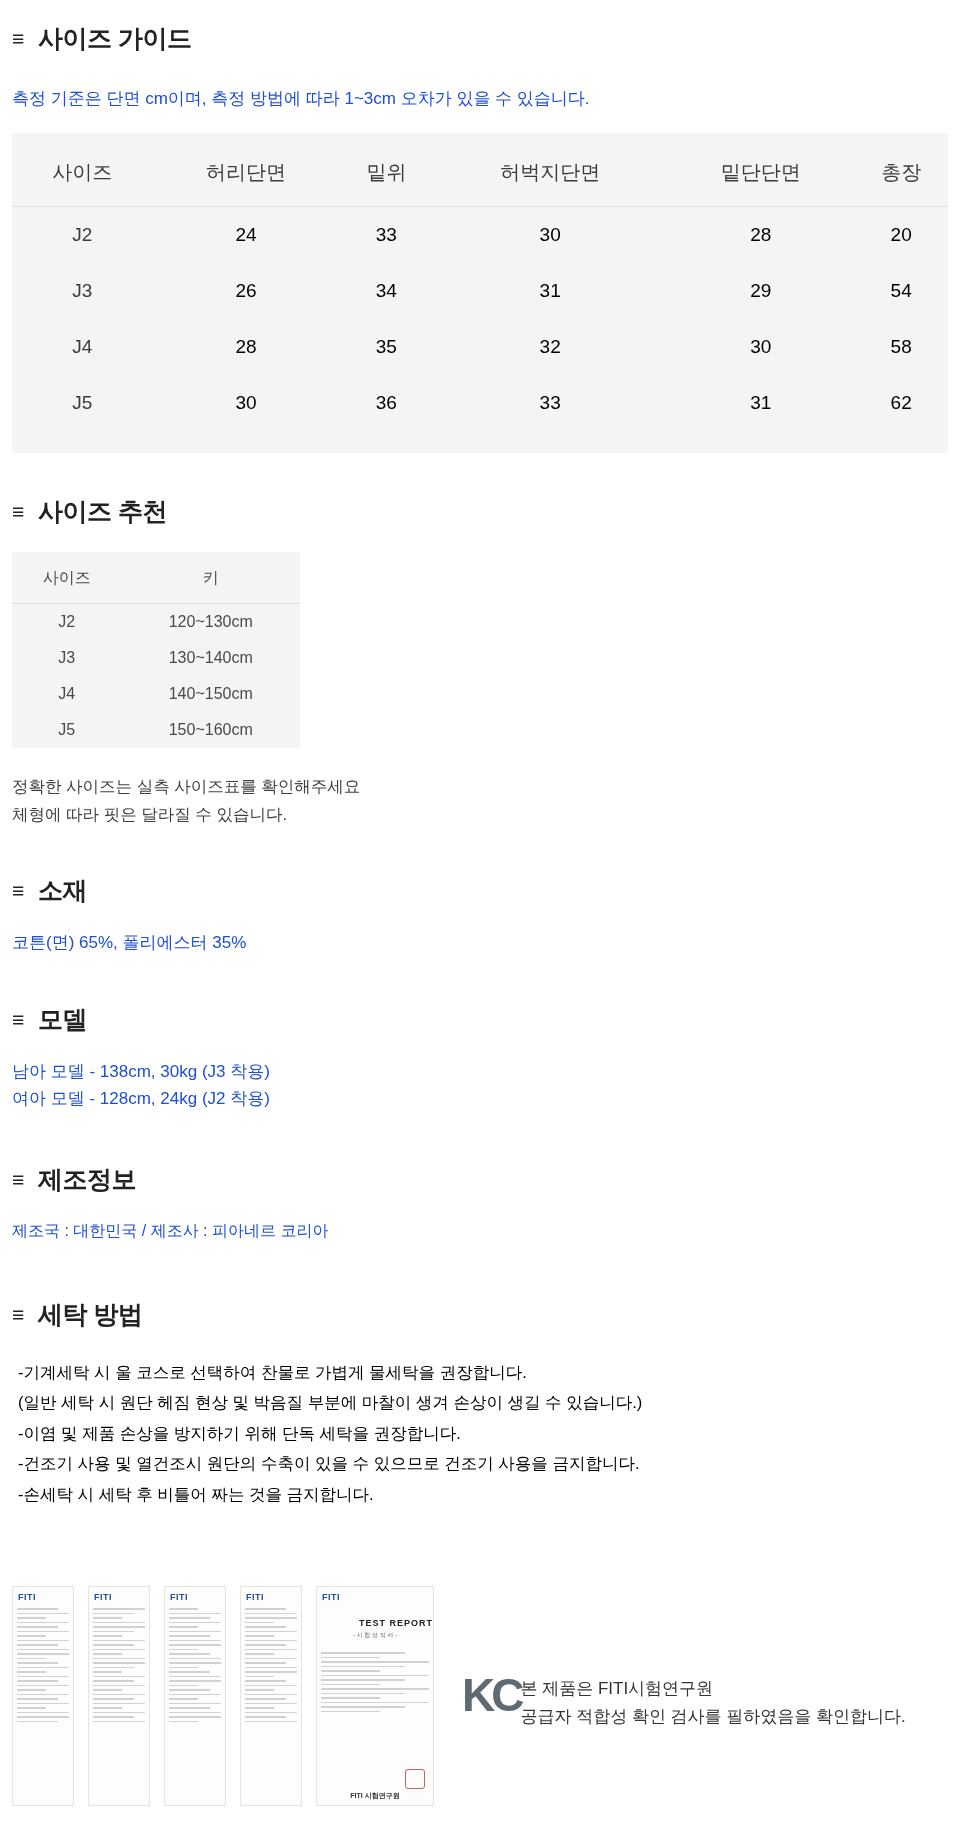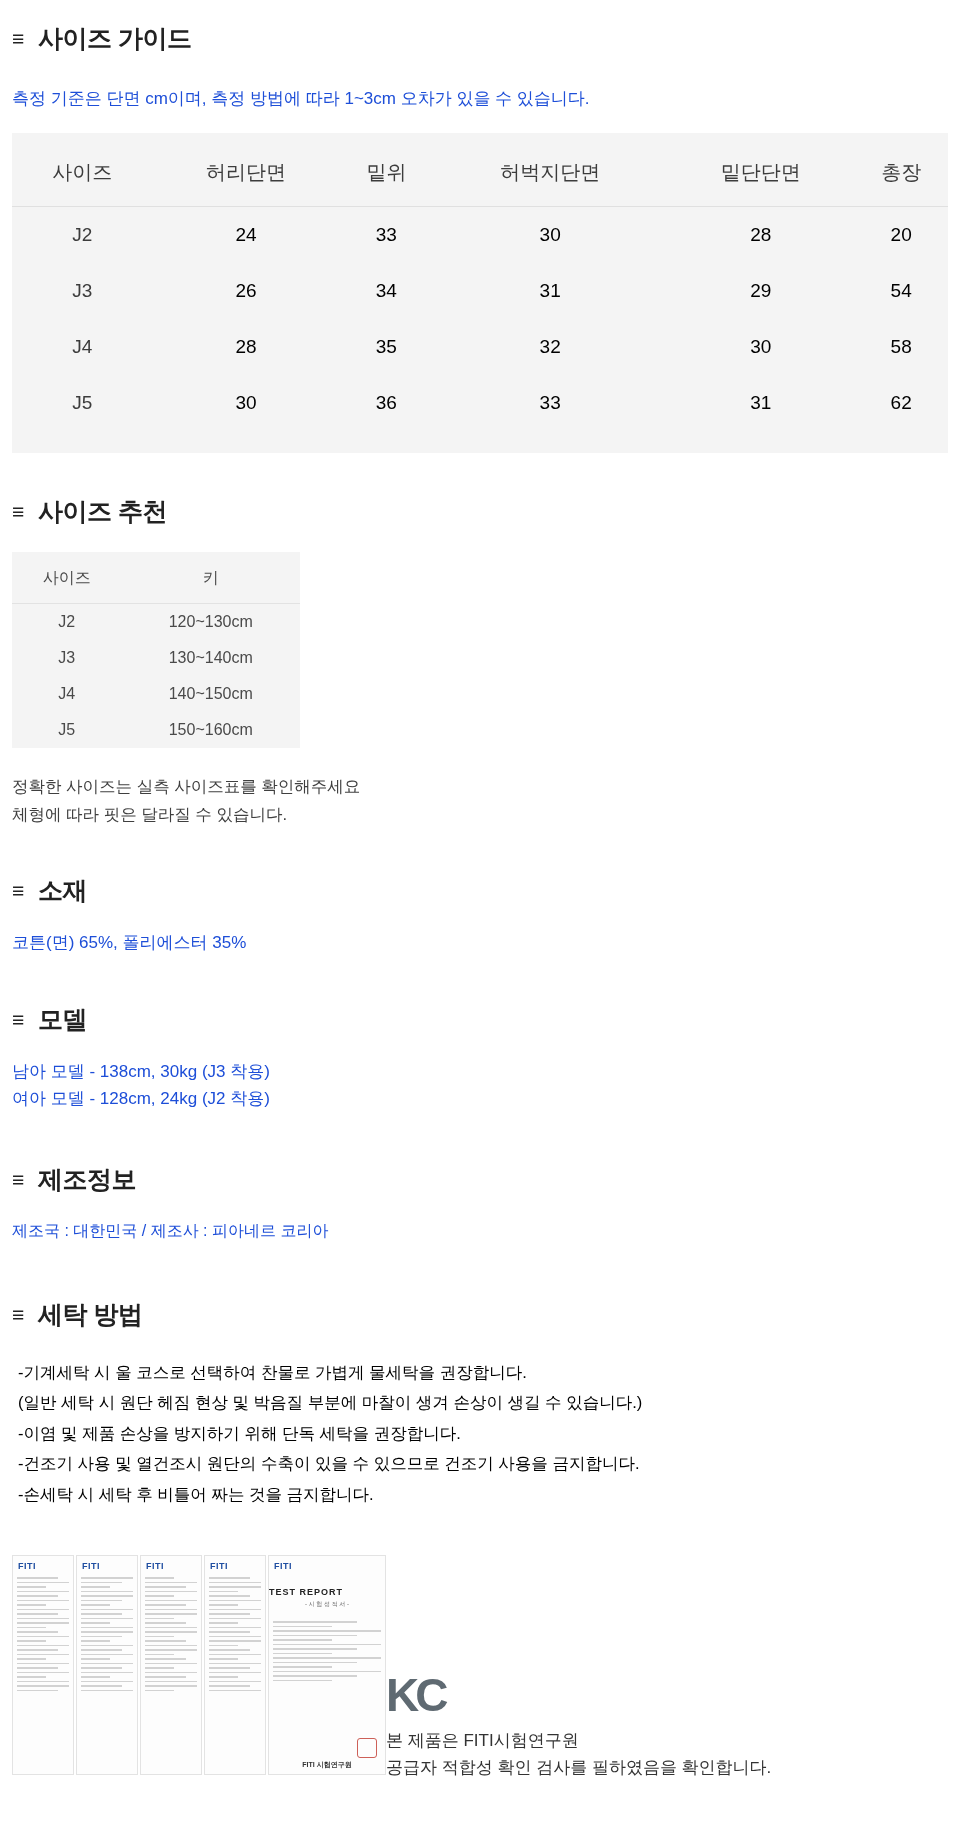--- a/index.html
+++ b/index.html
@@ -118,21 +118,22 @@
   }
 
   
   .cert-area {
     margin-top: 46px;
     display: flex;
     align-items: flex-start;
   }
   .cert-docs {
     display: flex;
-    gap: 2px;
+    gap: 14px;
+    margin-top: 31px;
   }
   .cert-page {
     width: 60px;
     height: 218px;
     background: #fdfdfd;
     border: 1px solid #e3e3e3;
     position: relative;
     overflow: hidden;
   }
   .cert-page.wide {
@@ -150,21 +151,21 @@
   }
   .cert-lines i {
     display: block;
     height: 1.5px;
     background: #d2d2d2;
     margin-bottom: 3px;
   }
   .cert-lines i.short { width: 55%; }
   .cert-lines i.mid { width: 78%; }
   .cert-title {
-    text-align: left;
+    text-align: right;
     font-size: 9px;
     font-weight: bold;
     color: #222;
     margin-top: 16px;
     letter-spacing: 1px;
   }
   .cert-sub {
     text-align: center;
     font-size: 6px;
     color: #666;
@@ -185,23 +186,24 @@
     bottom: 4px;
     left: 0;
     right: 0;
     text-align: center;
     font-size: 7px;
     font-weight: bold;
     color: #333;
   }
 
   .kc-block {
+    margin-left: 28px;
     padding-top: 120px;
     display: flex;
-    flex-direction: column;
+    flex-direction: row;
   }
   .kc-mark {
     font-family: "Liberation Sans", sans-serif;
     font-size: 46px;
     font-weight: bold;
     color: #5f6a72;
     line-height: 0.9;
     letter-spacing: -4px;
     margin-bottom: 10px;
   }

